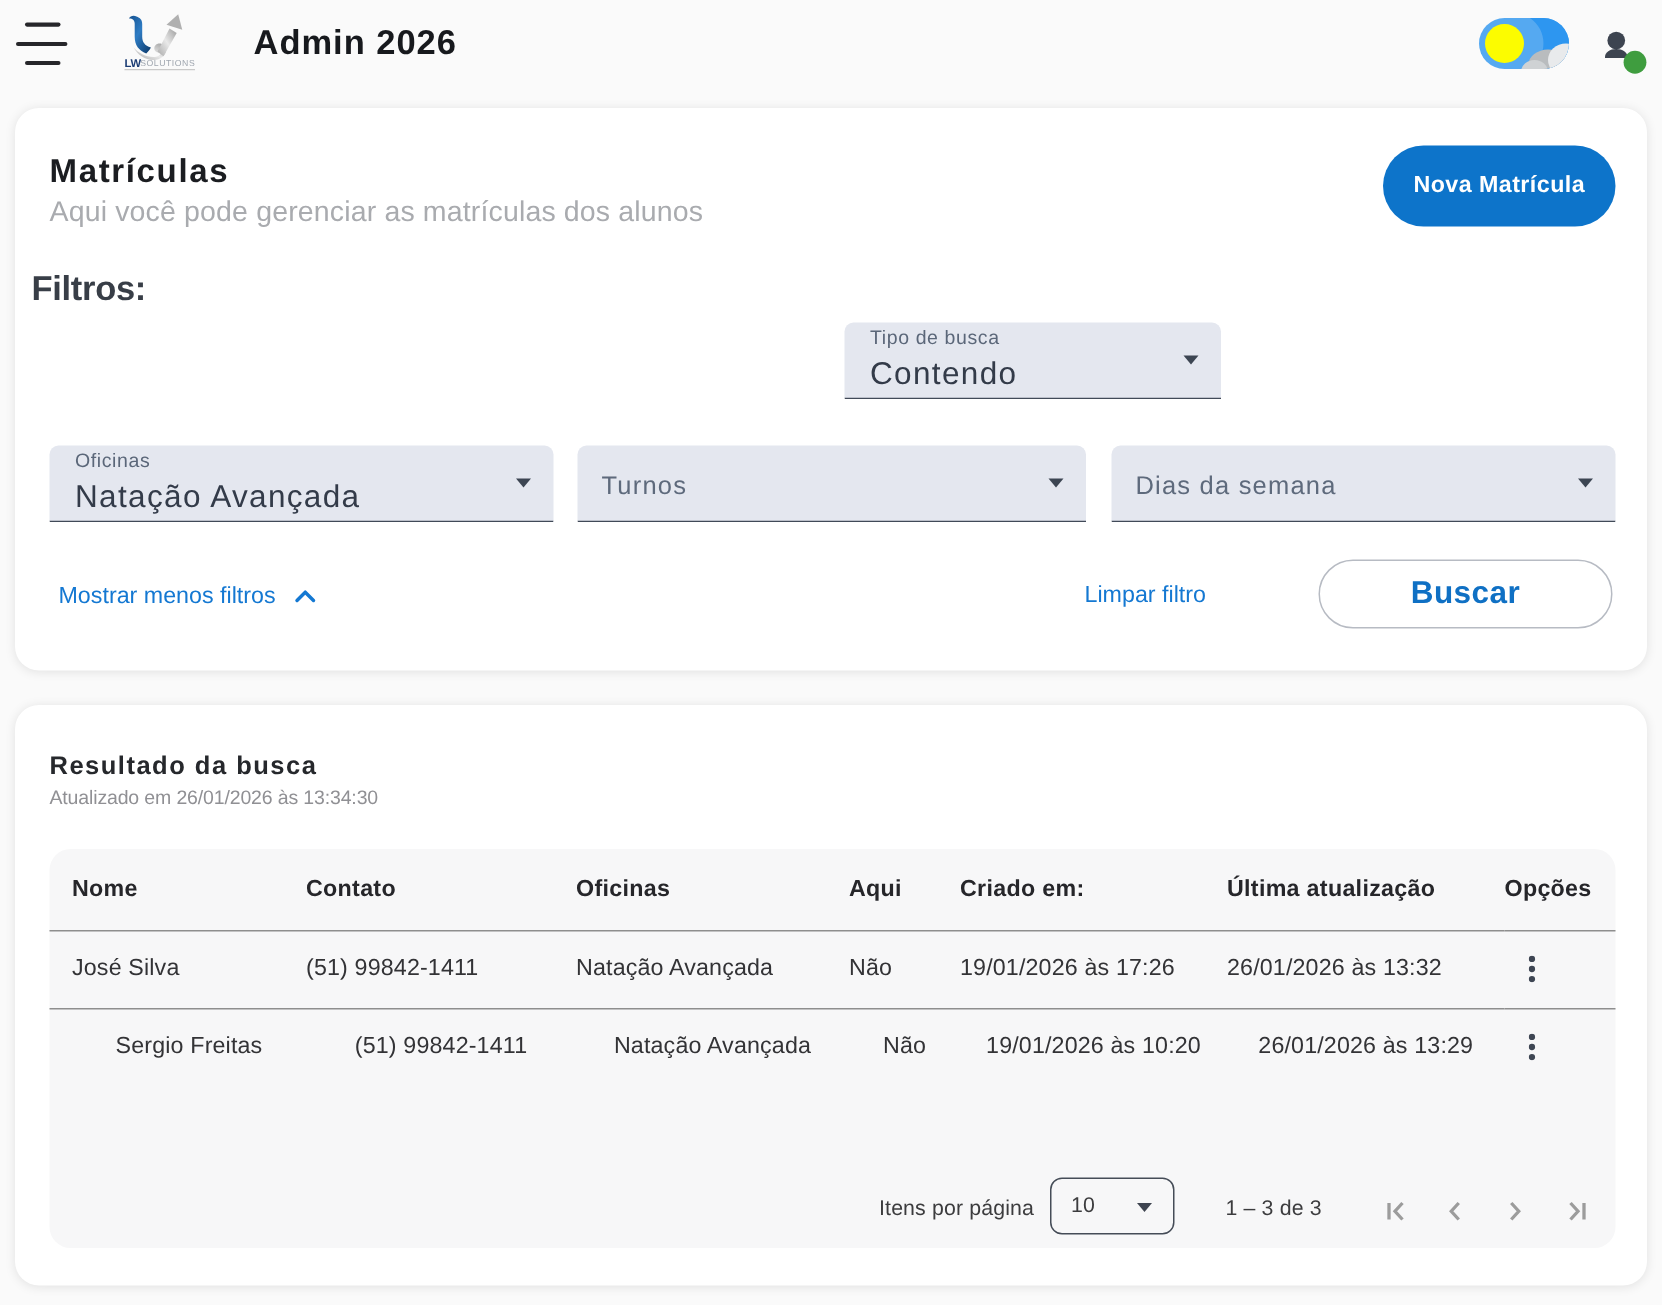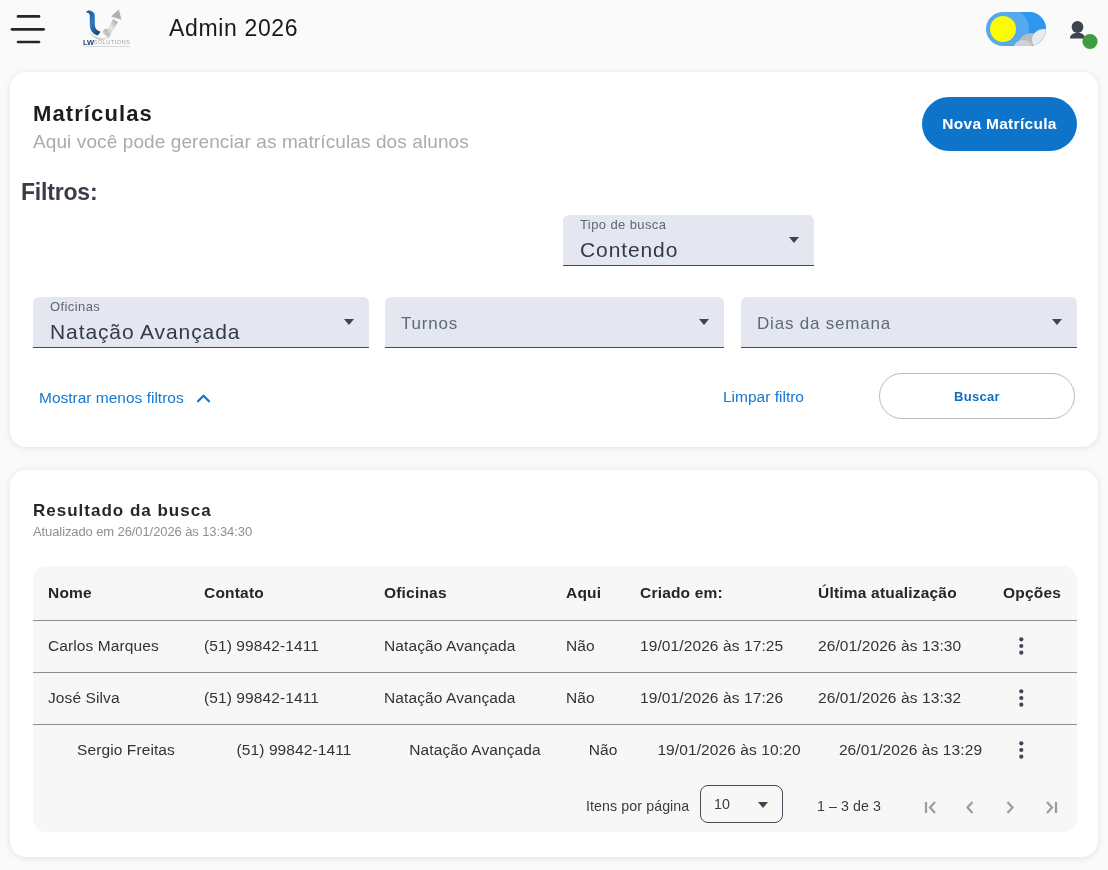--- a/index.html
+++ b/index.html
@@ -1,35 +1,35 @@
 <!DOCTYPE html>
 <html lang="pt-BR"><head>
 <meta charset="utf-8">
 <title>Admin 2026</title>
 <style>
   * { margin:0; padding:0; box-sizing:border-box; }
   html,body { width:1108px; height:870px; background:#fafafa; font-family:"Liberation Sans", sans-serif; overflow:hidden; }
   .abs { position:absolute; }
   header { position:relative; width:1108px; height:58px; }
-  .h-title { left:169px; top:17px; font-size:23px; font-weight:400; color:#17191d; letter-spacing:0.65px; line-height:23px; }
+  .h-title { left:169px; top:17px; font-size:23px; font-weight:700; color:#17191d; letter-spacing:0.65px; line-height:23px; }
   .card { position:absolute; left:10px; width:1088px; background:#ffffff; border-radius:16px; box-shadow:0 1px 7px rgba(0,0,0,0.10); }
   #card1 { top:72px; height:375px; }
   #card2 { top:470px; height:387px; }
   .c-title { left:23px; top:31px; font-size:22px; font-weight:700; color:#1b1d21; letter-spacing:1.1px; line-height:22px; }
   .c-sub { left:23px; top:60px; font-size:19px; color:#a9abaf; letter-spacing:0.1px; line-height:19px; }
   .btn-primary { right:21px; top:25px; width:155px; height:54px; background:#0d74ca; border-radius:28px; color:#fff; font-size:15.5px; font-weight:700; display:flex; align-items:center; justify-content:center; letter-spacing:0.3px; }
   .filtros { left:11px; top:111px; font-size:23px; font-weight:600; color:#383e47; line-height:19px; letter-spacing:-0.2px; }
   .field { position:absolute; height:51px; background:#e4e7ef; border-radius:6px 6px 0 0; border-bottom:1.5px solid #414a58; }
   .f-ph { position:absolute; left:16px; top:53%; transform:translateY(-50%); font-size:17px; color:#5e6a7c; letter-spacing:0.8px; }
   .f-lbl { position:absolute; left:17px; top:3px; font-size:13px; color:#5b6779; letter-spacing:0.4px; line-height:13px; }
   .f-val { position:absolute; left:17px; top:26px; font-size:21px; color:#333b49; letter-spacing:0.9px; line-height:17px; }
   .tri { position:absolute; right:15px; top:22px; width:0; height:0; border-left:5.5px solid transparent; border-right:5.5px solid transparent; border-top:6px solid #3c4552; }
   .tri.mid { top:50%; margin-top:-3px; }
   .link { color:#1478d2; font-size:15.5px; font-weight:500; letter-spacing:0px; line-height:16px; }
-  .btn-outline { left:869px; top:301px; width:196px; height:46px; border:1px solid #b7bbc3; border-radius:23px; display:flex; align-items:center; justify-content:center; color:#0f70c4; font-size:13px; font-weight:600; letter-spacing:0.3px; background:#fff; }
+  .btn-outline { left:869px; top:301px; width:196px; height:46px; border:1px solid #b7bbc3; border-radius:23px; display:flex; align-items:center; justify-content:center; color:#0f70c4; font-size:21px; font-weight:600; letter-spacing:0.3px; background:#fff; }
   
   .r-title { left:23px; top:32px; font-size:17px; font-weight:600; color:#26282c; letter-spacing:1px; line-height:17px; }
   .r-sub { left:23px; top:55px; font-size:13px; color:#909094; letter-spacing:-0.1px; line-height:13px; }
   .tablewrap { position:absolute; left:23px; top:96px; width:1044px; height:266px; background:#f7f7f8; border-radius:14px; }
   table { border-collapse:collapse; width:1044px; table-layout:fixed; }
   th { text-align:left; font-size:15.5px; font-weight:600; color:#26262a; height:54px; border-bottom:1px solid #8e8e8e; letter-spacing:0.2px; }
   td { font-size:15.5px; color:#333336; height:52px; border-bottom:1px solid #8e8e8e; letter-spacing:0.1px; }
   tr.last td { border-bottom:none;text-align:center; }
   .pagerow { position:absolute; left:0; top:210px; width:1044px; height:56px;text-align:center; }
   .pg-txt { font-size:14.2px; color:#3c3c3e; letter-spacing:0.1px; }
@@ -138,35 +138,20 @@
       </colgroup>
       <tbody>
           <tr>
         <th style="padding-left:15px;">Nome</th>
             <th>Contato</th>
             <th>Oficinas</th>
             <th>Aqui</th>
             <th>Criado em:</th>
             <th>Última atualização</th>
             <th>Opções</th>
-      </tr>
-      <tr>
-        <td style="padding-left:15px;">Carlos Marques</td>
-            <td>(51) 99842-1411</td>
-            <td>Natação Avançada</td>
-            <td>Não</td>
-            <td>19/01/2026 às 17:25</td>
-            <td>26/01/2026 às 13:30</td>
-        <td>
-              <svg width="5" height="18" viewBox="0 0 5 18" style="margin-left:15.5px; display:block;">
-                <circle cx="2.3" cy="2.3" r="2.1" fill="#3e4653"></circle>
-                <circle cx="2.3" cy="9" r="2.1" fill="#3e4653"></circle>
-                <circle cx="2.3" cy="15.7" r="2.1" fill="#3e4653"></circle>
-              </svg>
-            </td>
       </tr>
       <tr>
         <td style="padding-left:15px;">José Silva</td>
             <td>(51) 99842-1411</td>
             <td>Natação Avançada</td>
             <td>Não</td>
             <td>19/01/2026 às 17:26</td>
             <td>26/01/2026 às 13:32</td>
         <td>
               <svg width="5" height="18" viewBox="0 0 5 18" style="margin-left:15.5px; display:block;">

